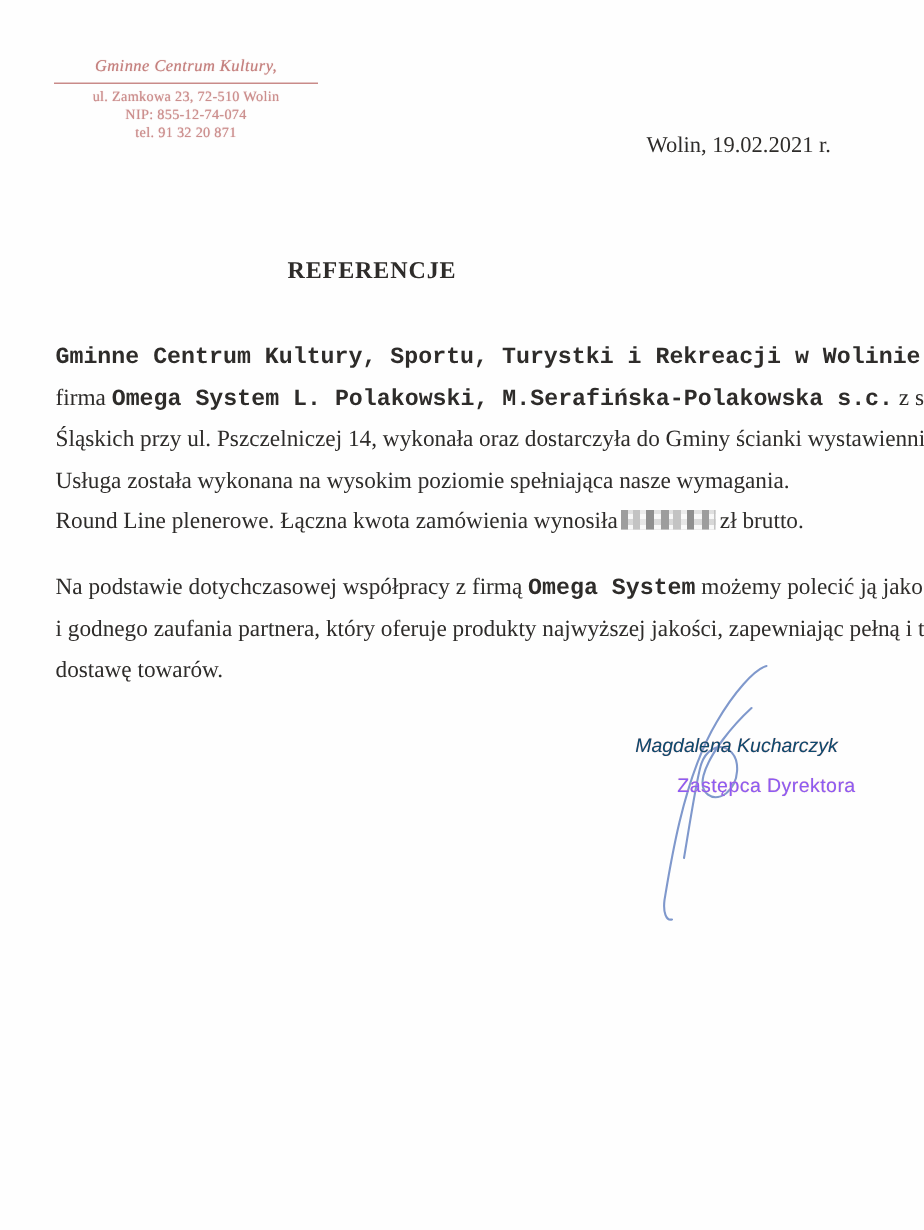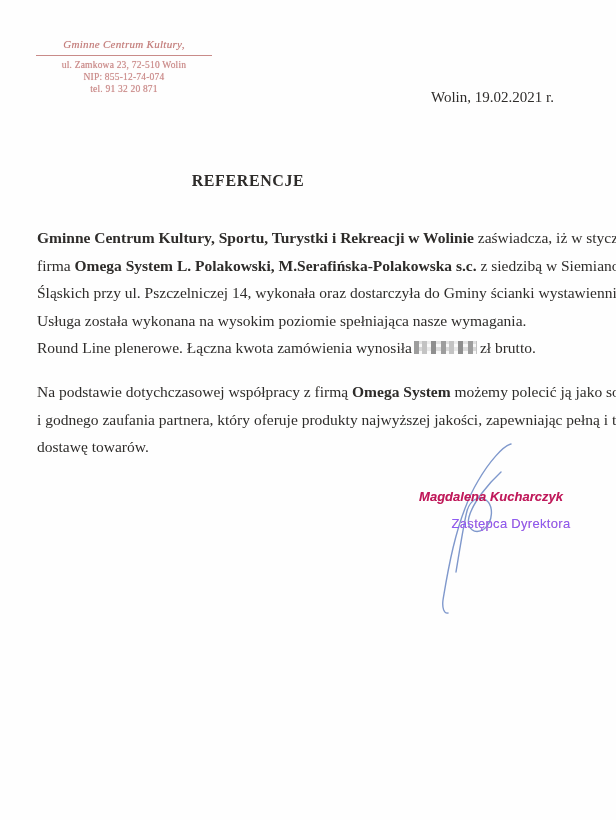--- a/index.html
+++ b/index.html
@@ -32,38 +32,38 @@
   
   .title{
     position:absolute;left:0;top:172px;width:496px;
     text-align:center;font-weight:bold;font-size:16px;letter-spacing:.6px;
   }
   
   .para{position:absolute;left:37px;width:548px;font-size:15.5px;}
   .para .line{height:27.5px;line-height:27.5px;white-space:nowrap;}
   .p1{top:224px;}
   .p2{top:378px;}
-  b{font-weight:bold;}
+  b{font-weight:bold;font-family:Liberation Mono, monospace;}
   
   .redacted{
     display:inline-block;width:63px;height:13px;
     vertical-align:-1px;margin:0 3px 0 2px;
     background-color:#ececec;
     background-image:
       repeating-linear-gradient(90deg,#9d9d9d 0 5px,rgba(255,255,255,.25) 5px 8px,#c3c3c3 8px 13px,rgba(255,255,255,.55) 13px 17px,#8f8f8f 17px 22px,rgba(255,255,255,.3) 22px 27px),
       repeating-linear-gradient(0deg,rgba(255,255,255,.55) 0 3px,rgba(140,140,140,.35) 3px 7px,rgba(255,255,255,.45) 7px 10px,rgba(160,160,160,.3) 10px 13px);
   }
   
   .sig-ink{position:absolute;left:400px;top:425px;pointer-events:none;}
   .sig-name{
     position:absolute;left:412px;top:489px;width:158px;
     text-align:center;
     font-family:"Liberation Sans", sans-serif;
-    font-style:italic;font-weight:bold;
-    font-size:13px;color:#be185d;
+    font-style:italic;font-weight:normal;
+    font-size:13px;color:#0c4a6e;
     text-shadow:0 0 .6px #eda0a5;
   }
   .sig-title{
     position:absolute;left:436px;top:516px;width:150px;
     text-align:center;
     font-family:"Liberation Sans", sans-serif;
     font-size:13px;color:#8b5cf6;
     text-shadow:0 0 .6px #eda0a5;
     letter-spacing:.3px;
   }

